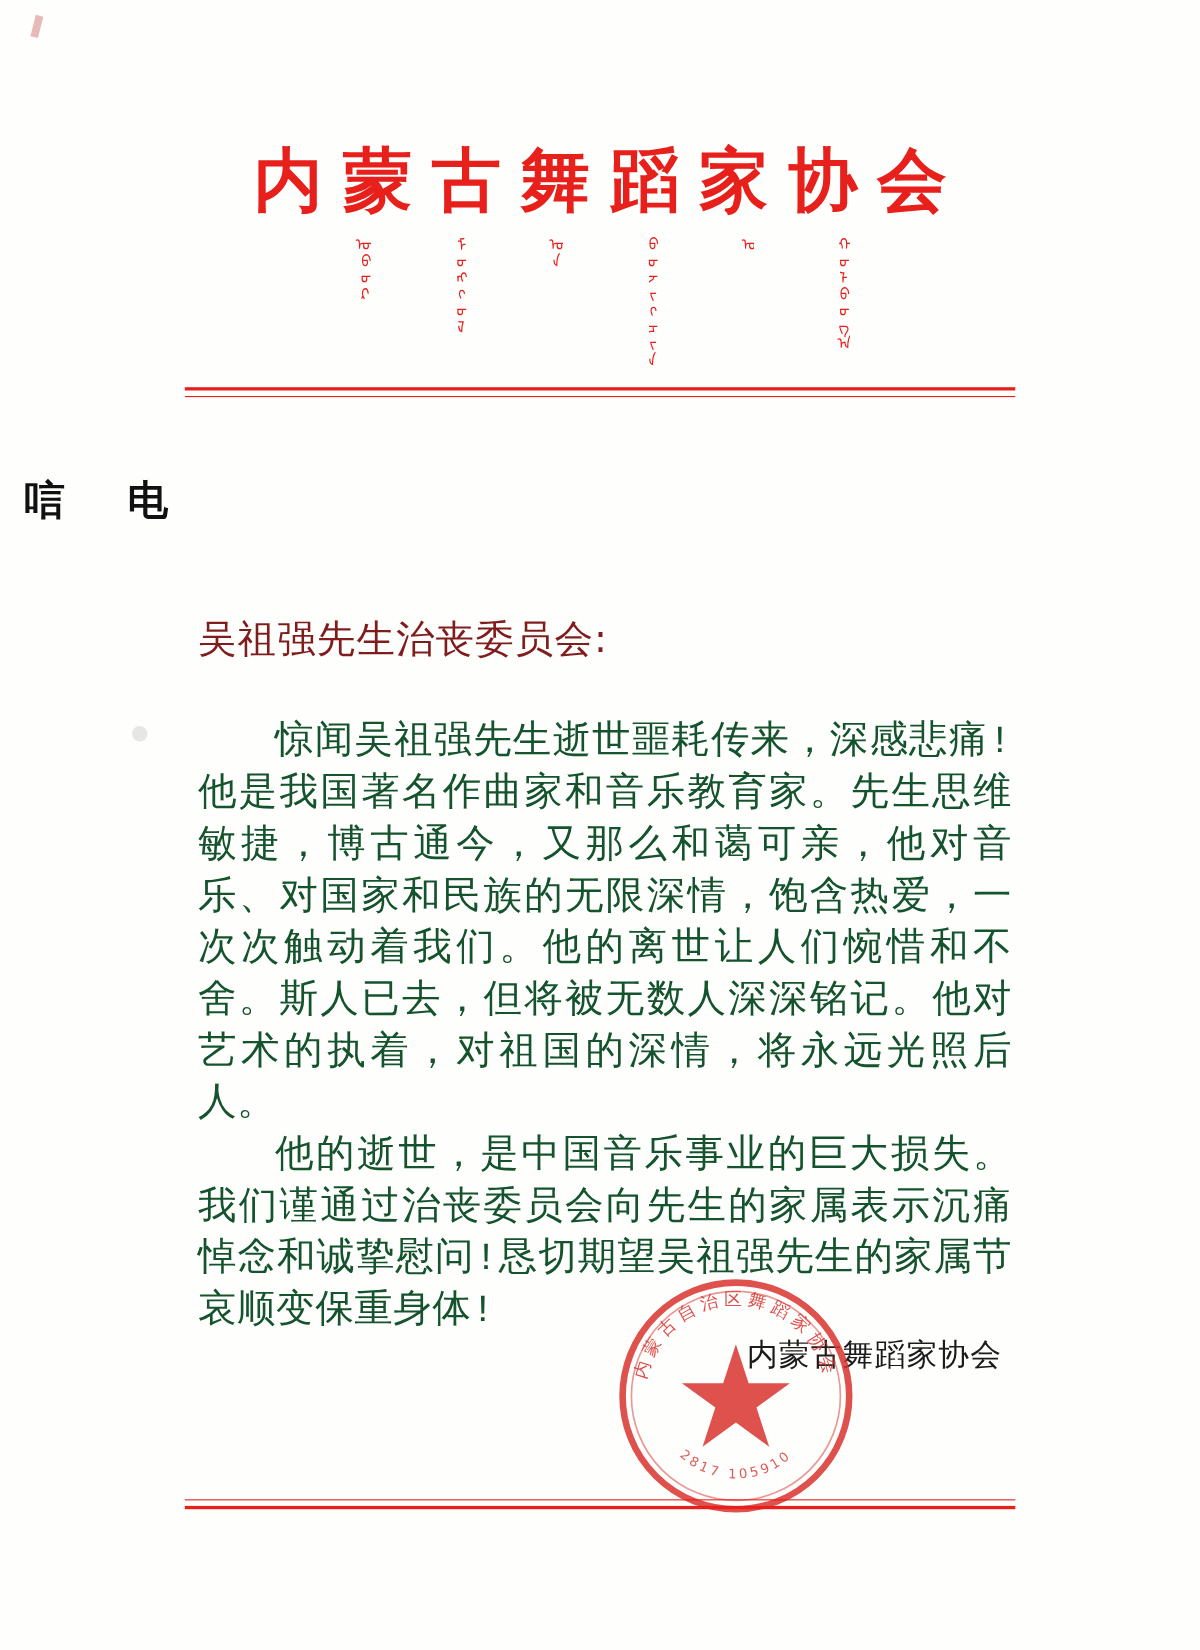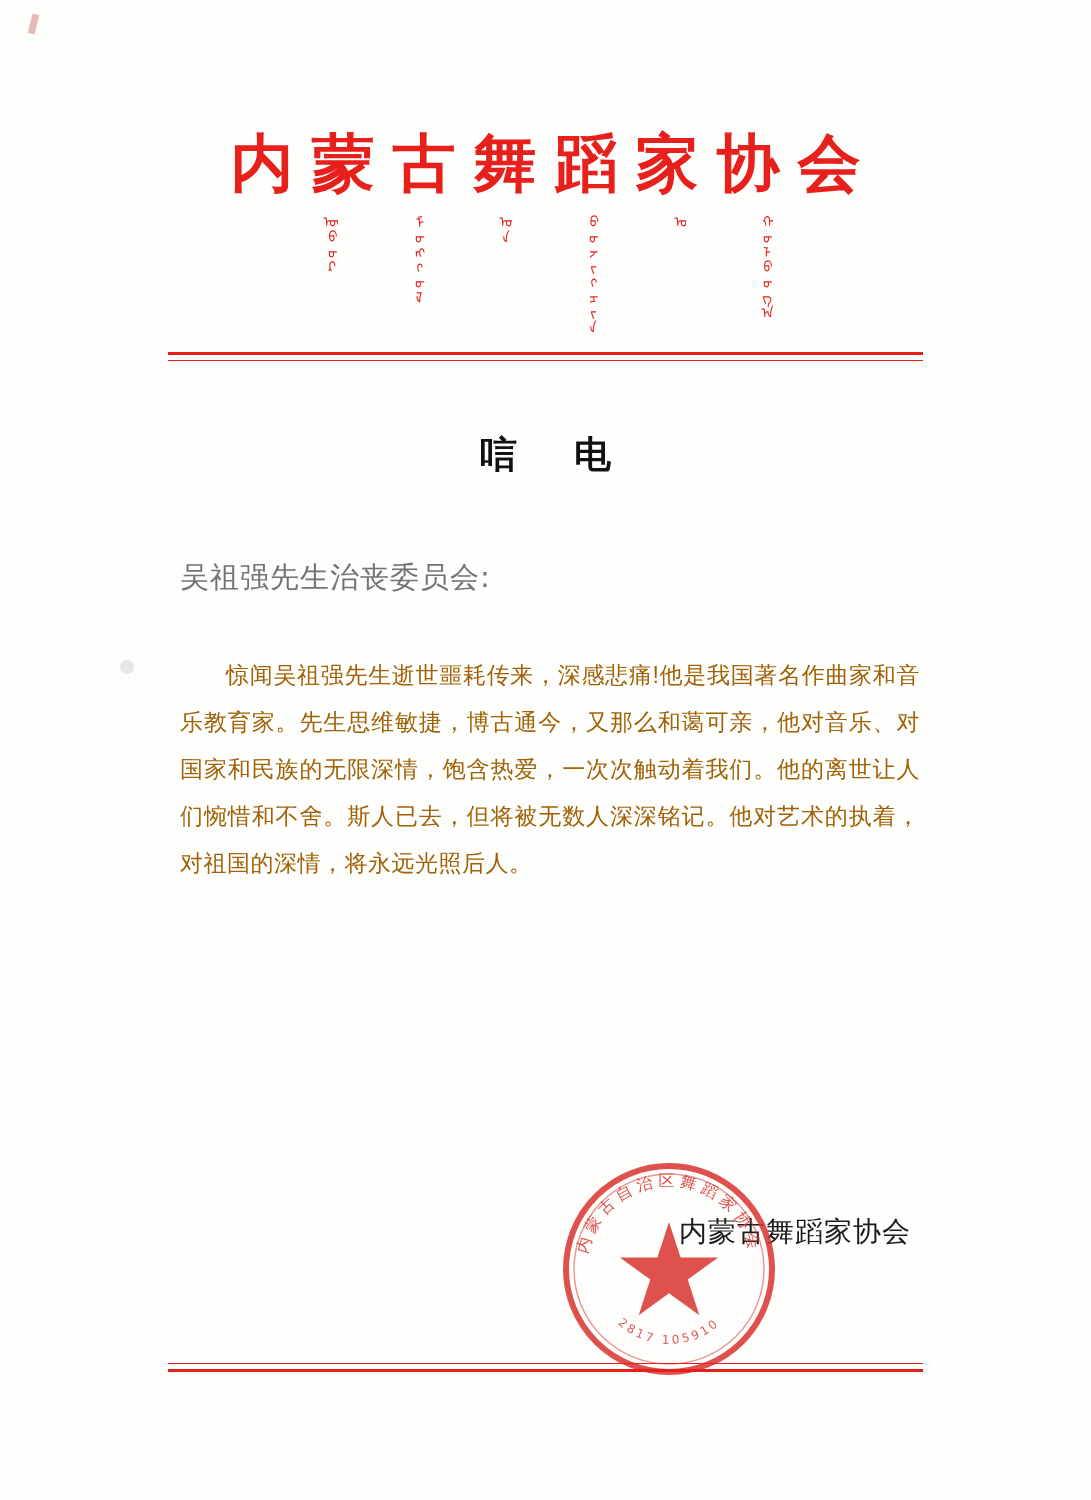--- a/index.html
+++ b/index.html
@@ -94,48 +94,47 @@
     background: #e8201c;
     margin-top: 5px;
   }
 
   
   .doc-title {
     position: absolute;
     left: 0;
     right: 0;
     top: 430px;
-    text-align: center;
     color: #111;
     font-family: "DejaVu Sans", sans-serif;
     font-weight: 700;
     font-size: 37px;
     letter-spacing: 22px;
     text-indent: 22px;
   }
 
   .salutation {
     position: absolute;
     left: 180px;
     top: 558px;
     font-family: "DejaVu Sans", sans-serif;
-    font-size: 29px;
-    color: #737373;
+    font-size: 35px;
+    color: #7f1d1d;
     letter-spacing: 1px;
   }
 
   .body-text {
     position: absolute;
     left: 180px;
     width: 740px;
     top: 652px;
-    font-family: Liberation Sans, sans-serif;
-    font-size: 23px;
+    font-family: Liberation Mono, monospace;
+    font-size: 35px;
     line-height: 47px;
-    color: #a16207;
+    color: #14532d;
     letter-spacing: 0.5px;
     text-align: justify;
   }
   .body-text p {
     margin: 0;
     text-indent: 2em;
   }
 
   .signature {
     position: absolute;
@@ -212,20 +211,21 @@
   </div>
 
   <div class="doc-title">唁 电</div>
 
   <div class="salutation">吴祖强先生治丧委员会:</div>
 
   <div class="faint-mark"></div>
 
   <div class="body-text">
     <p>惊闻吴祖强先生逝世噩耗传来，深感悲痛!他是我国著名作曲家和音乐教育家。先生思维敏捷，博古通今，又那么和蔼可亲，他对音乐、对国家和民族的无限深情，饱含热爱，一次次触动着我们。他的离世让人们惋惜和不舍。斯人已去，但将被无数人深深铭记。他对艺术的执着，对祖国的深情，将永远光照后人。</p>
+    <p>他的逝世，是中国音乐事业的巨大损失。我们谨通过治丧委员会向先生的家属表示沉痛悼念和诚挚慰问!恳切期望吴祖强先生的家属节哀顺变保重身体!</p>
   </div>
 
   <div class="signature">
     <div class="sig-org">内蒙古舞蹈家协会</div>
   </div>
 
   <div class="seal">
     <svg width="218" height="218" viewBox="0 0 218 218" aria-hidden="true">
       <circle cx="109" cy="109" r="103" fill="none" stroke="#d8322e" stroke-width="6" opacity="0.85"></circle>
       <circle cx="109" cy="109" r="95" fill="none" stroke="#d8322e" stroke-width="1.5" opacity="0.5"></circle>

